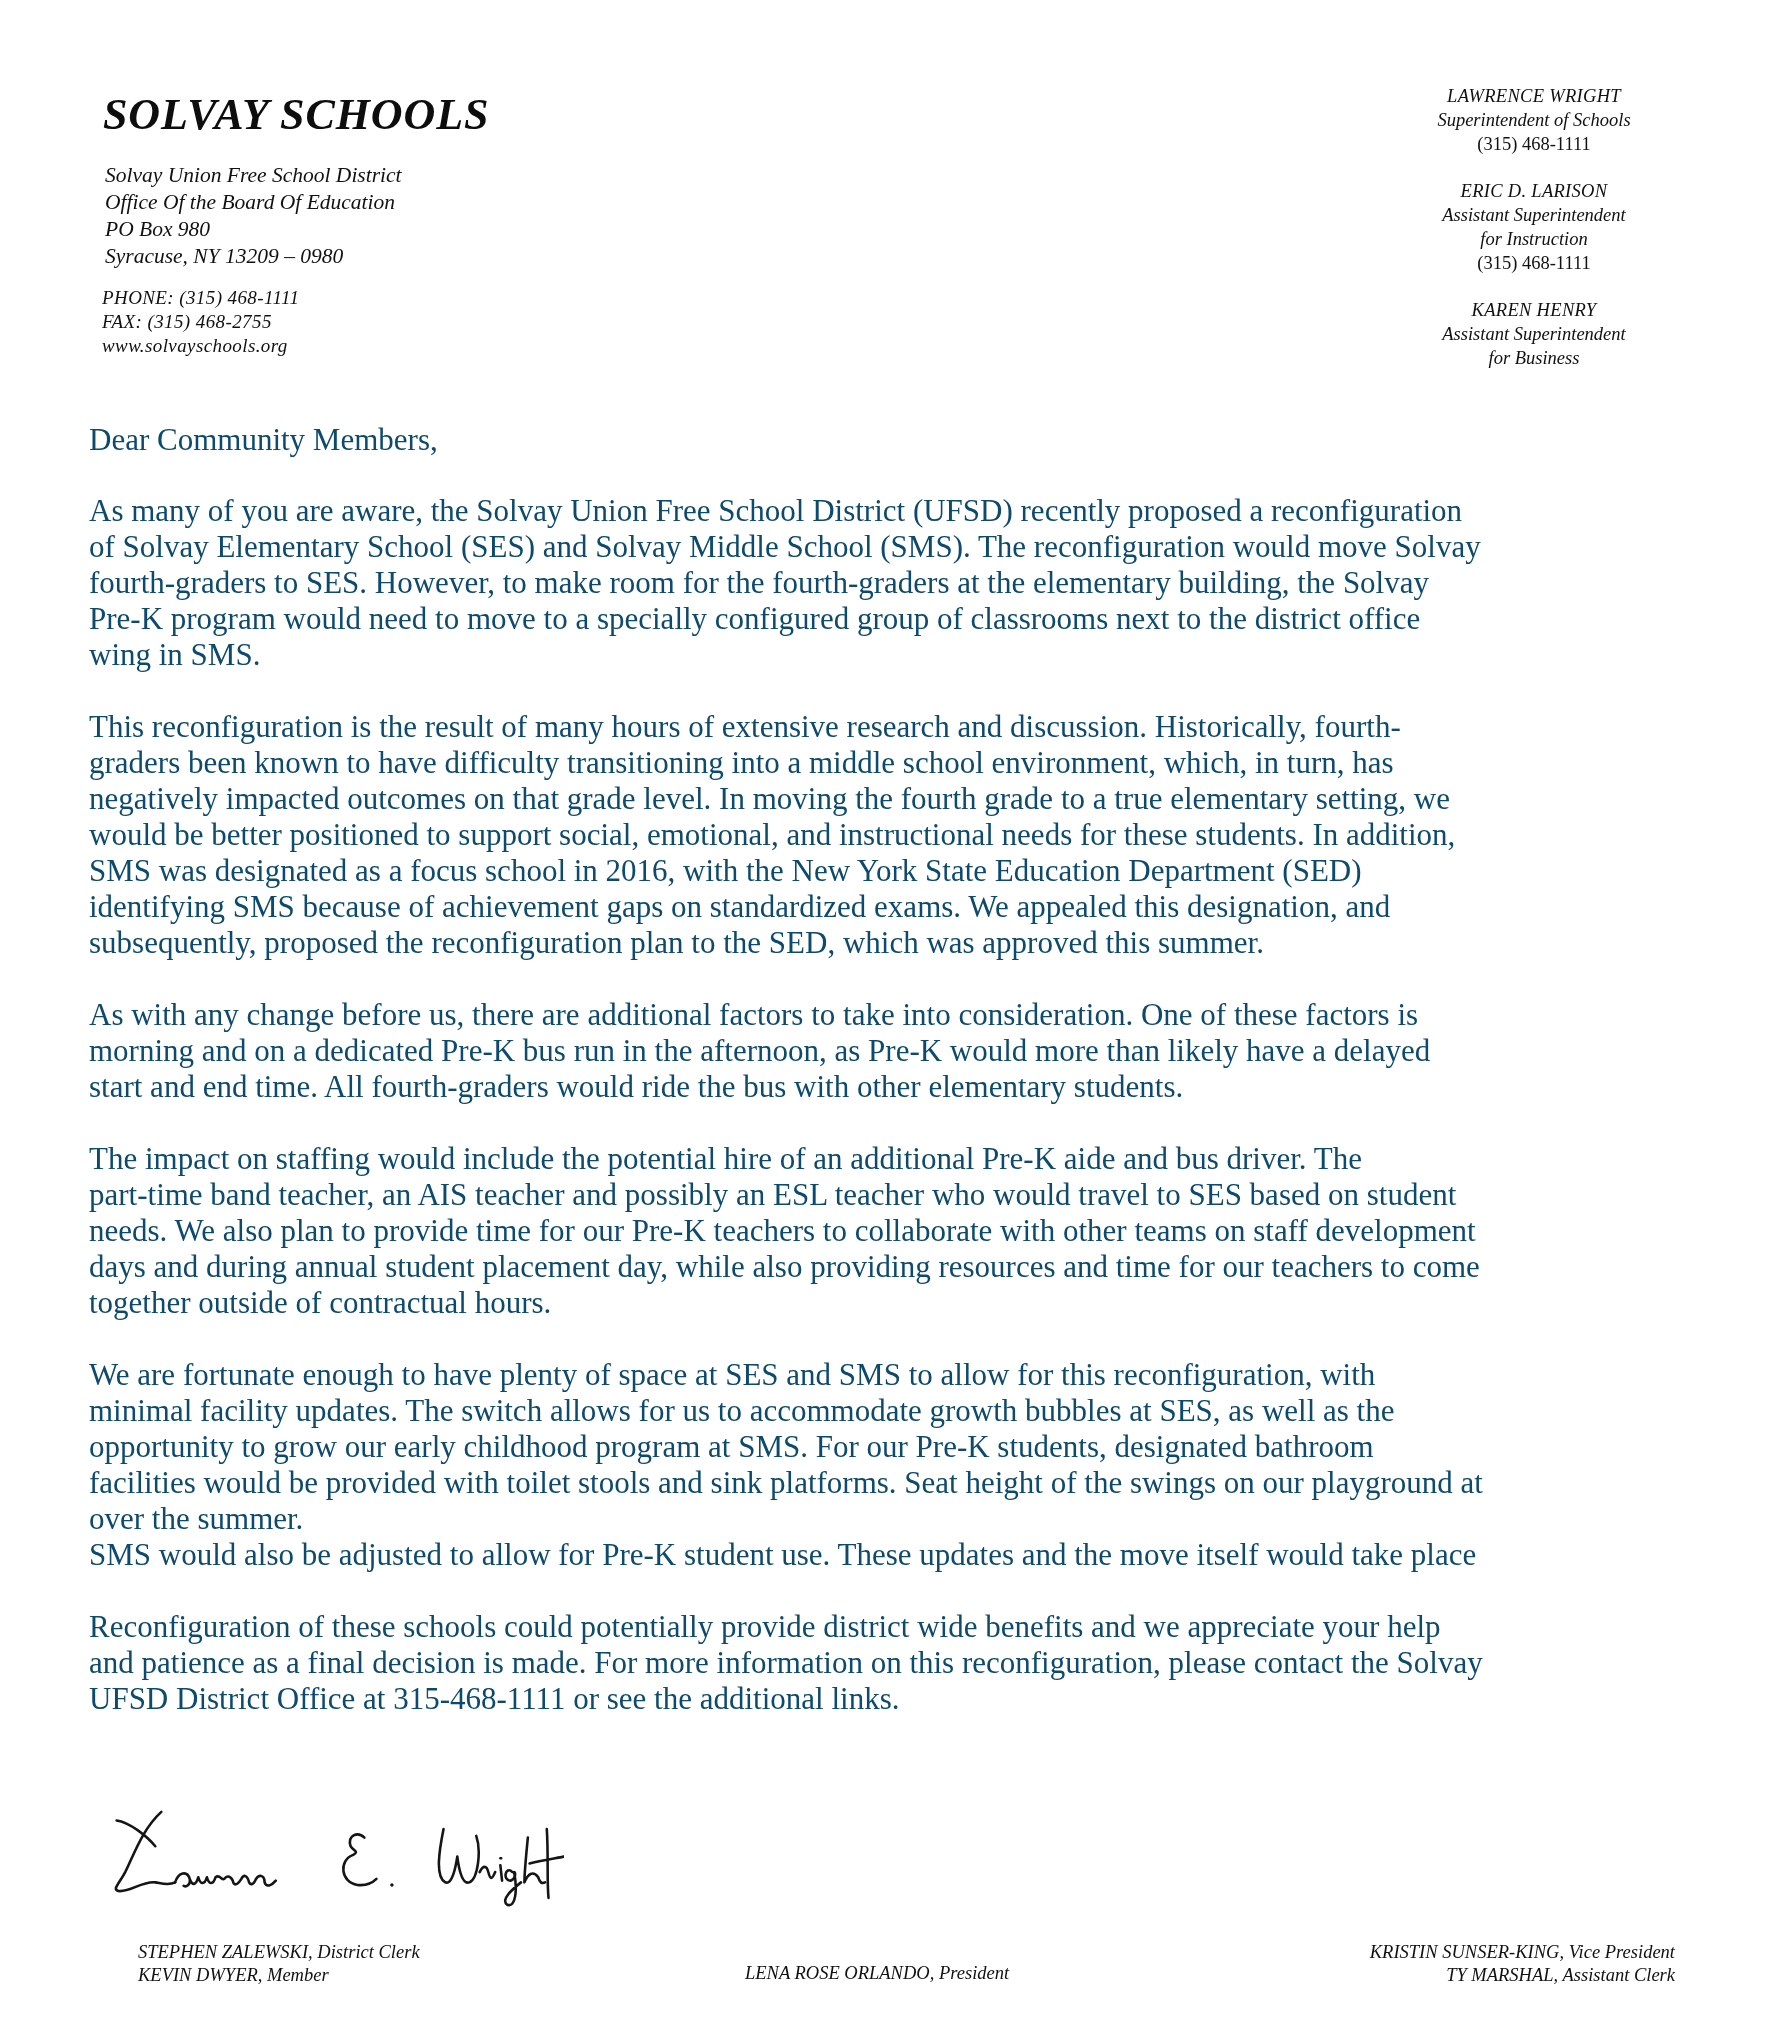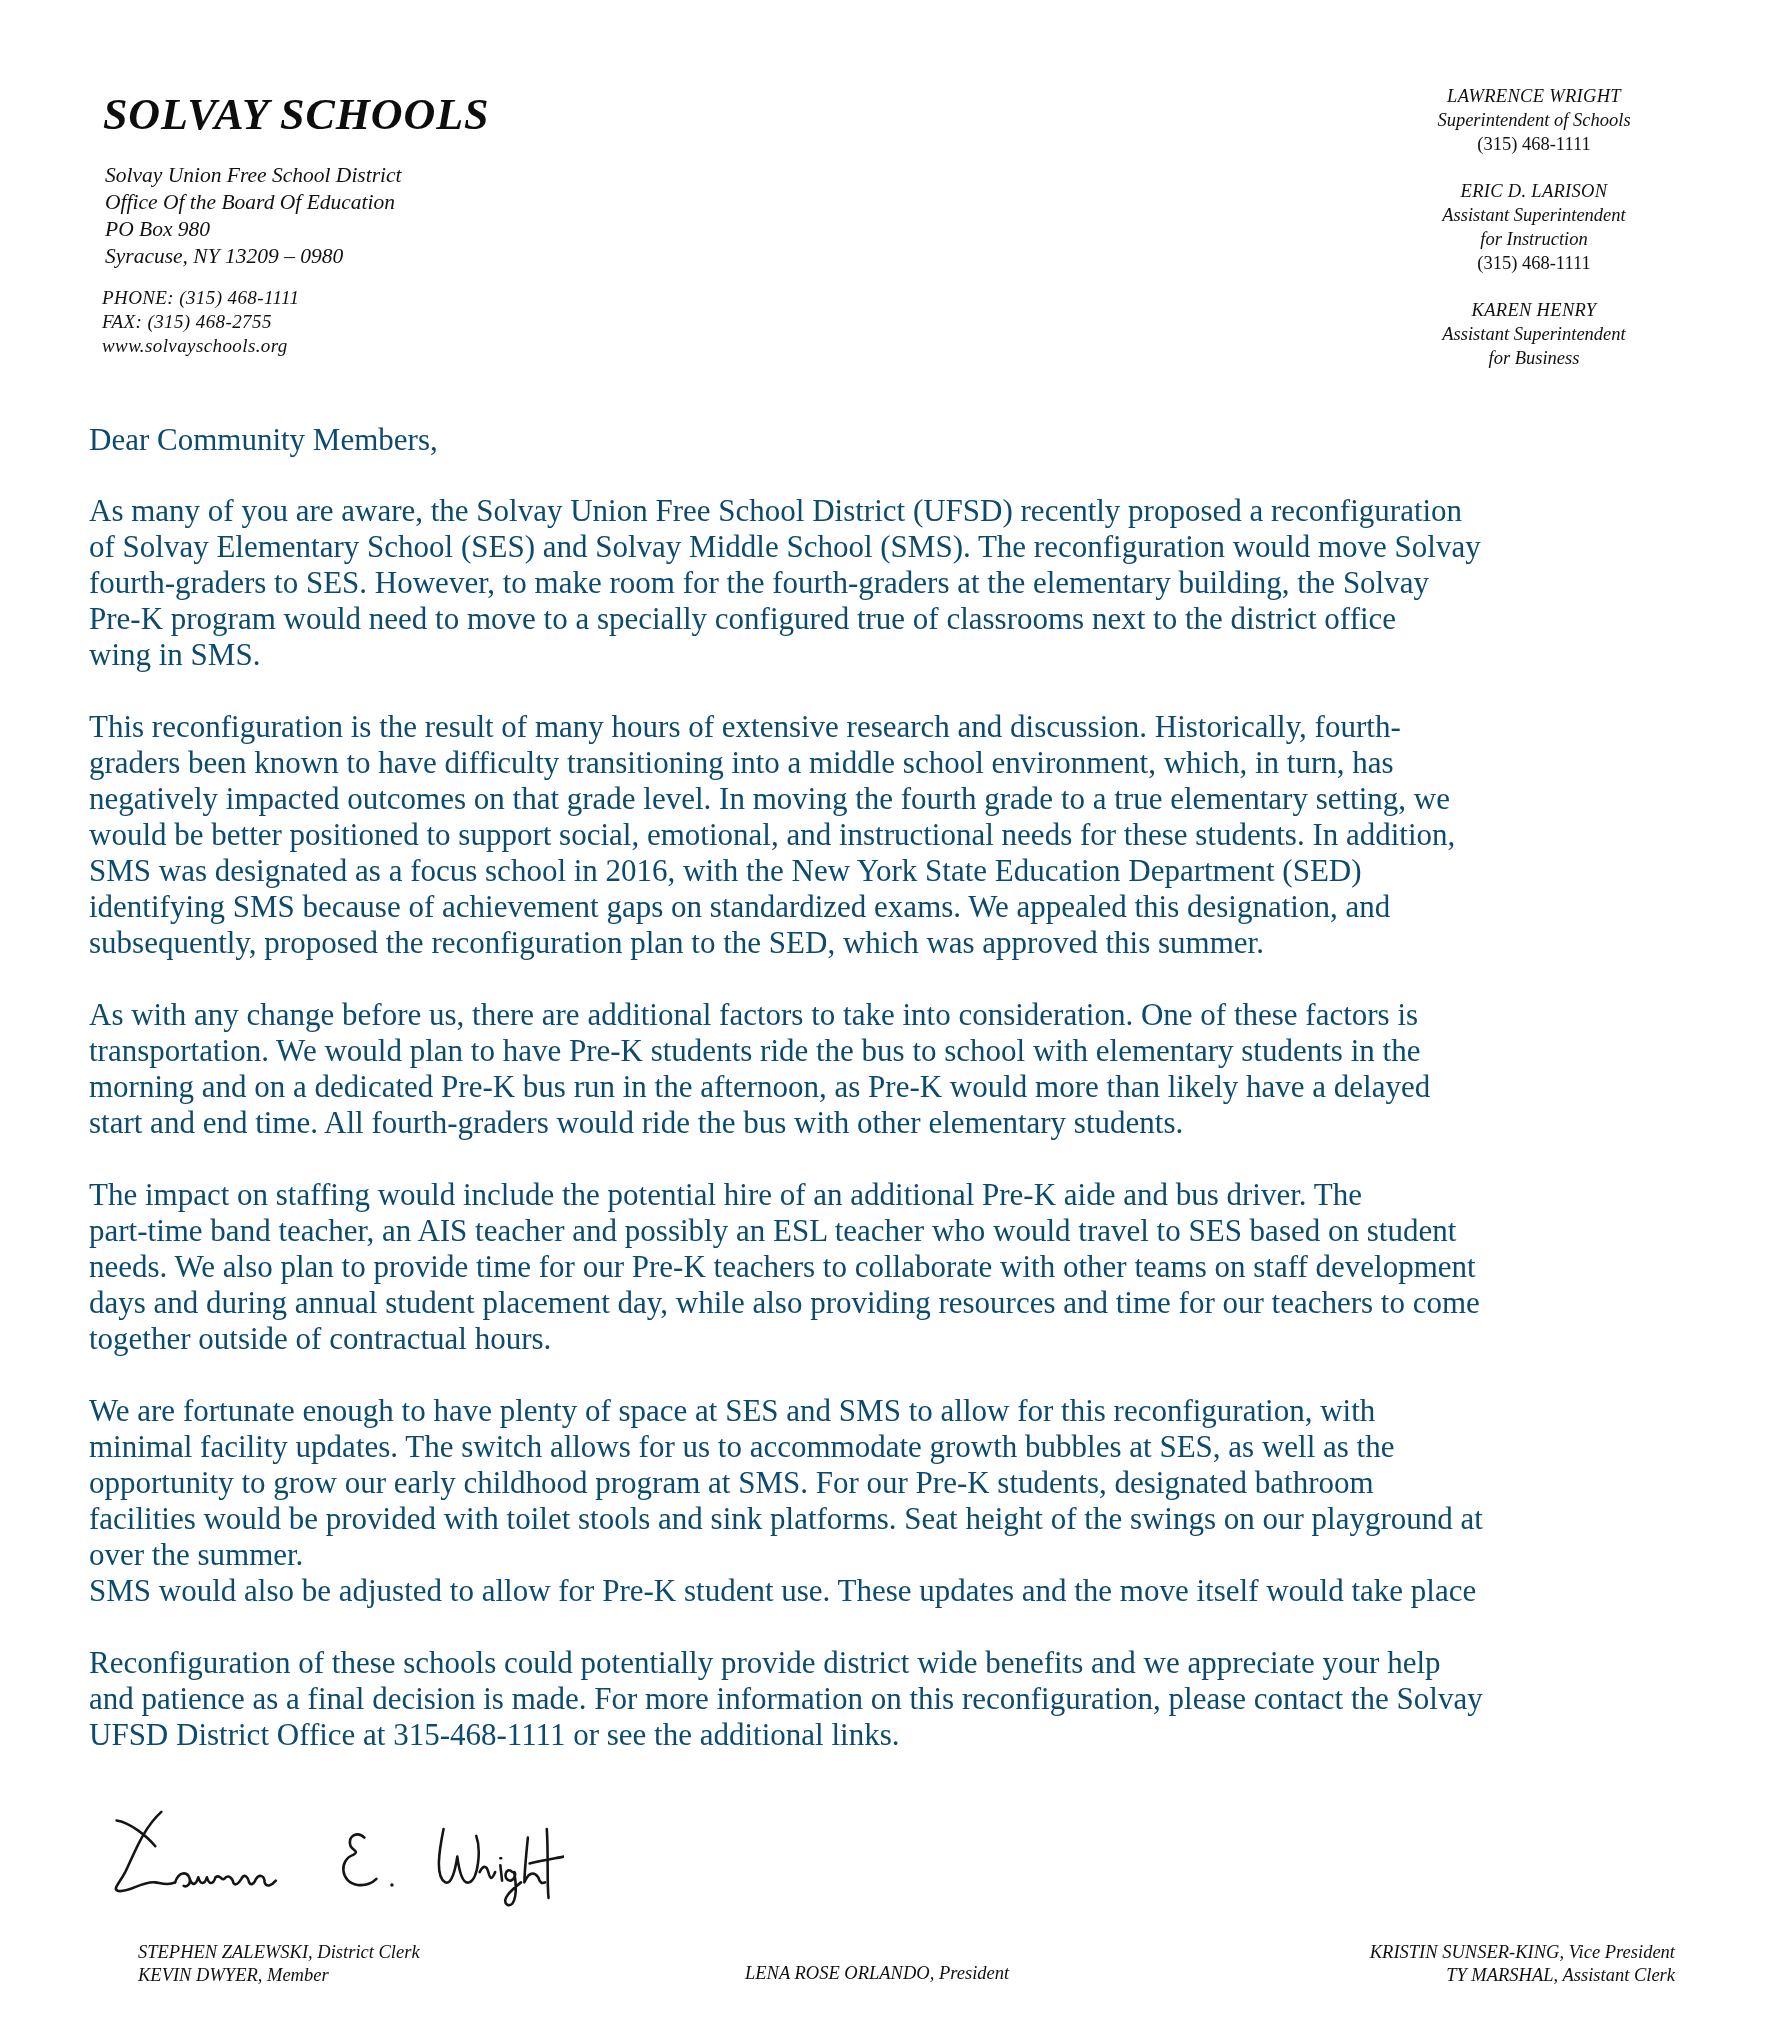--- a/index.html
+++ b/index.html
@@ -162,35 +162,34 @@
   </div>
 </div>
 
 <div class="abs letter-body">
   <p class="salutation">Dear Community Members,</p>
   <div id="paragraphs">
       <p class="para">
         <span class="ln">As many of you are aware, the Solvay Union Free School District (UFSD) recently proposed a reconfiguration</span>
         <span class="ln">of Solvay Elementary School (SES) and Solvay Middle School (SMS). The reconfiguration would move Solvay</span>
         <span class="ln">fourth-graders to SES. However, to make room for the fourth-graders at the elementary building, the Solvay</span>
-        <span class="ln">Pre-K program would need to move to a specially configured true of classrooms next to the district office</span>
+        <span class="ln">Pre-K program would need to move to a specially configured group of classrooms next to the district office</span>
         <span class="ln">wing in SMS.</span>
       </p>
       <p class="para">
         <span class="ln">This reconfiguration is the result of many hours of extensive research and discussion. Historically, fourth-</span>
         <span class="ln">graders been known to have difficulty transitioning into a middle school environment, which, in turn, has</span>
         <span class="ln">negatively impacted outcomes on that grade level. In moving the fourth grade to a true elementary setting, we</span>
         <span class="ln">would be better positioned to support social, emotional, and instructional needs for these students. In addition,</span>
         <span class="ln">SMS was designated as a focus school in 2016, with the New York State Education Department (SED)</span>
         <span class="ln">identifying SMS because of achievement gaps on standardized exams. We appealed this designation, and</span>
         <span class="ln">subsequently, proposed the reconfiguration plan to the SED, which was approved this summer.</span>
       </p>
       <p class="para">
         <span class="ln">As with any change before us, there are additional factors to take into consideration. One of these factors is</span>
-        <span class="ln">transportation. We would plan to have Pre-K students ride the bus to school with elementary students in the</span>
         <span class="ln">morning and on a dedicated Pre-K bus run in the afternoon, as Pre-K would more than likely have a delayed</span>
         <span class="ln">start and end time. All fourth-graders would ride the bus with other elementary students.</span>
       </p>
       <p class="para">
         <span class="ln">The impact on staffing would include the potential hire of an additional Pre-K aide and bus driver. The</span>
         <span class="ln">part-time band teacher, an AIS teacher and possibly an ESL teacher who would travel to SES based on student</span>
         <span class="ln">needs. We also plan to provide time for our Pre-K teachers to collaborate with other teams on staff development</span>
         <span class="ln">days and during annual student placement day, while also providing resources and time for our teachers to come</span>
         <span class="ln">together outside of contractual hours.</span>
       </p>

